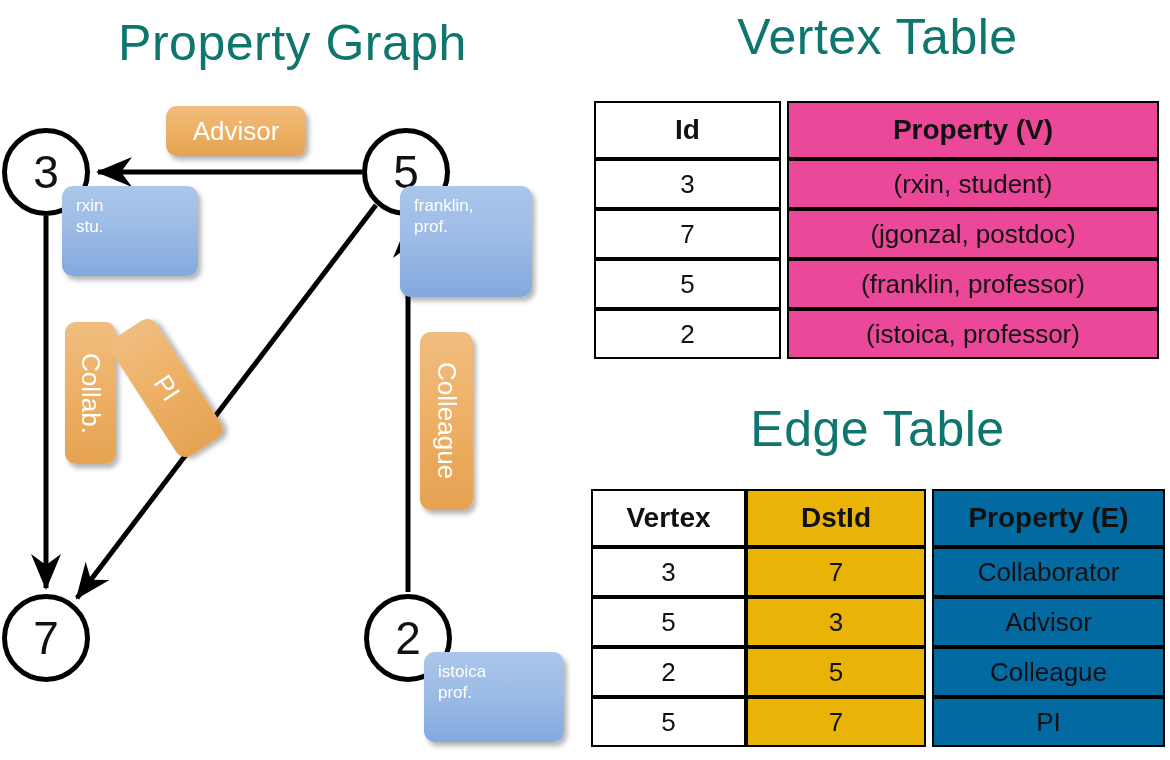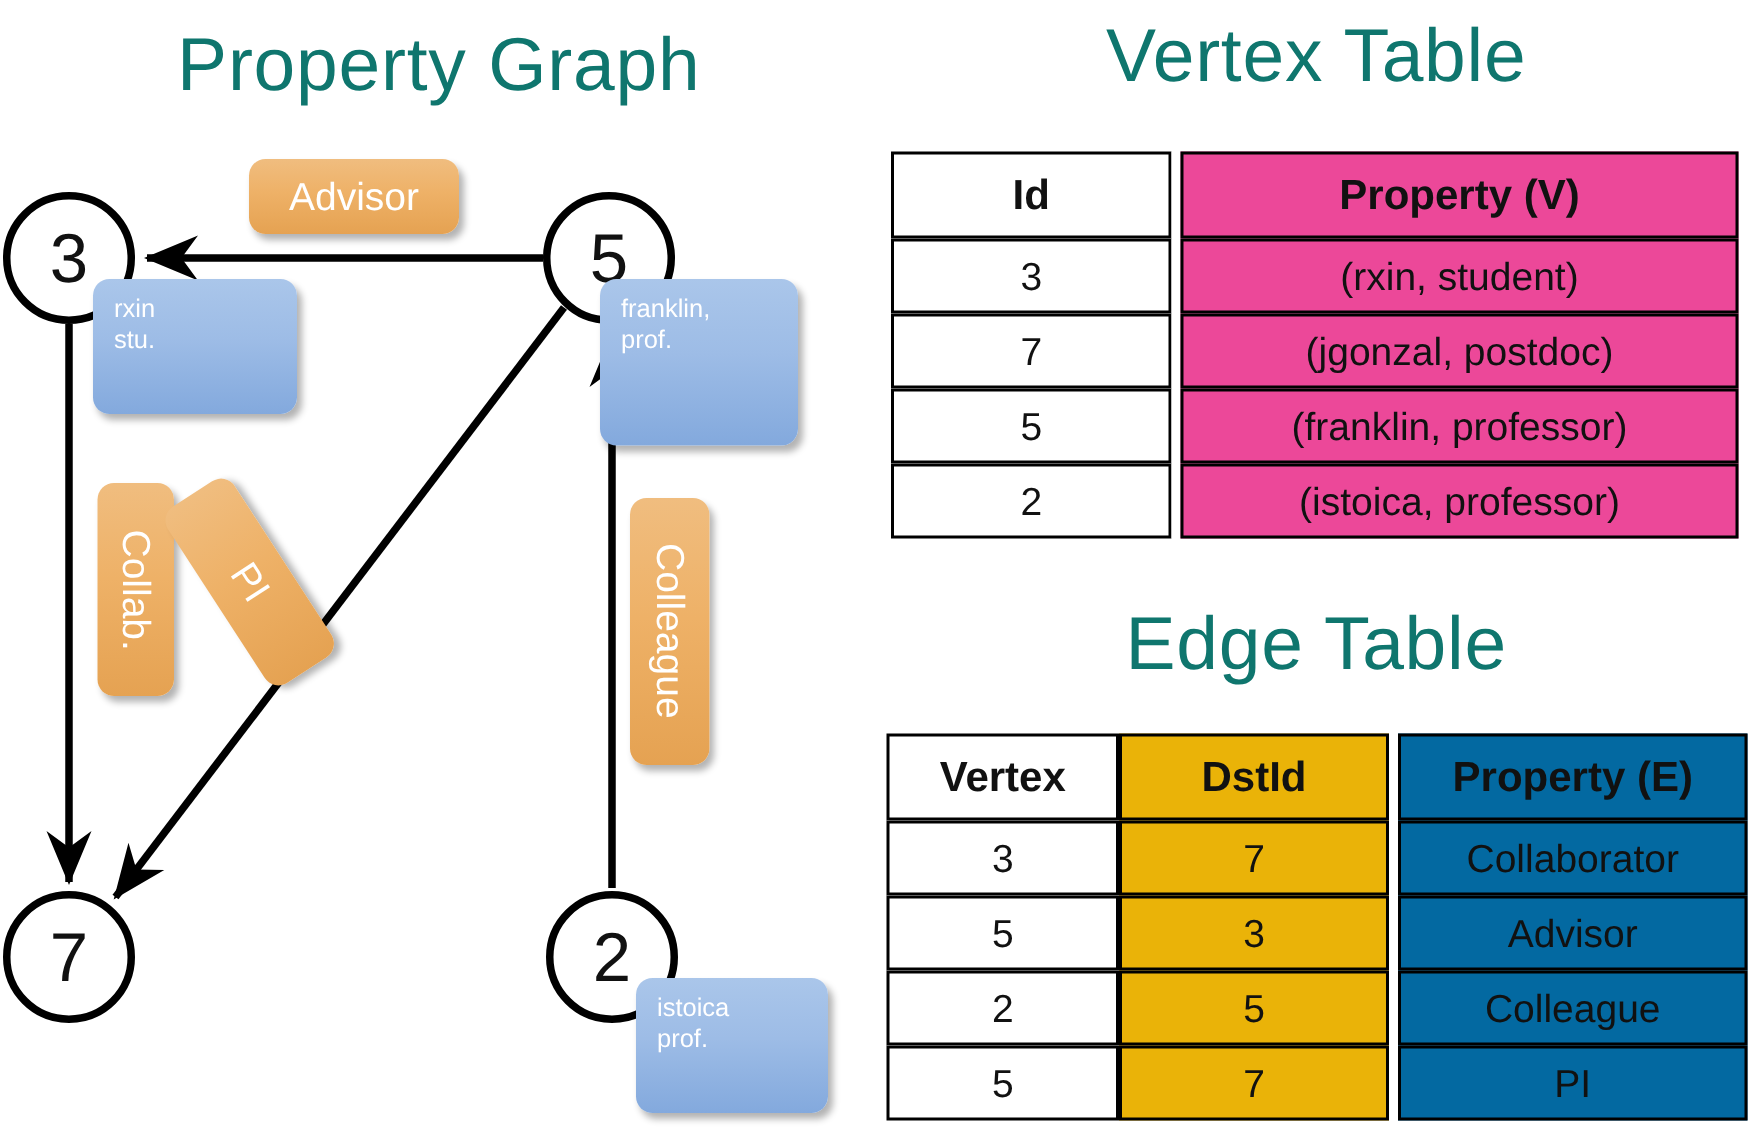--- a/index.html
+++ b/index.html
@@ -75,21 +75,21 @@
     font-weight: 300;
     line-height: 1.22;
     padding: 10px 0 10px 14px;
     box-sizing: border-box;
     z-index: 4;
     font-family: "Liberation Sans", sans-serif;
   }
   #prop-rxin     { left: 62px;  top: 186px; width: 136px; height: 90px; }
   #prop-franklin { left: 400px; top: 186px; width: 132px; height: 111px; }
   #prop-jgonzal  { left: 62px;  top: 652px; width: 136px; height: 90px; }
-  #prop-istoica  { left: 424px; top: 652px; width: 128px; height: 90px; }
+  #prop-istoica  { left: 424px; top: 652px; width: 140px; height: 90px; }
 
   
   .edge-label {
     position: absolute;
     border-radius: 11px;
     background: linear-gradient(to bottom, #f0bd7f 0%, #eeb167 45%, #e5a252 100%);
     box-shadow: 3px 4px 5px rgba(0,0,0,0.30);
     color: #ffffff;
     font-size: 26px;
     font-weight: 300;

